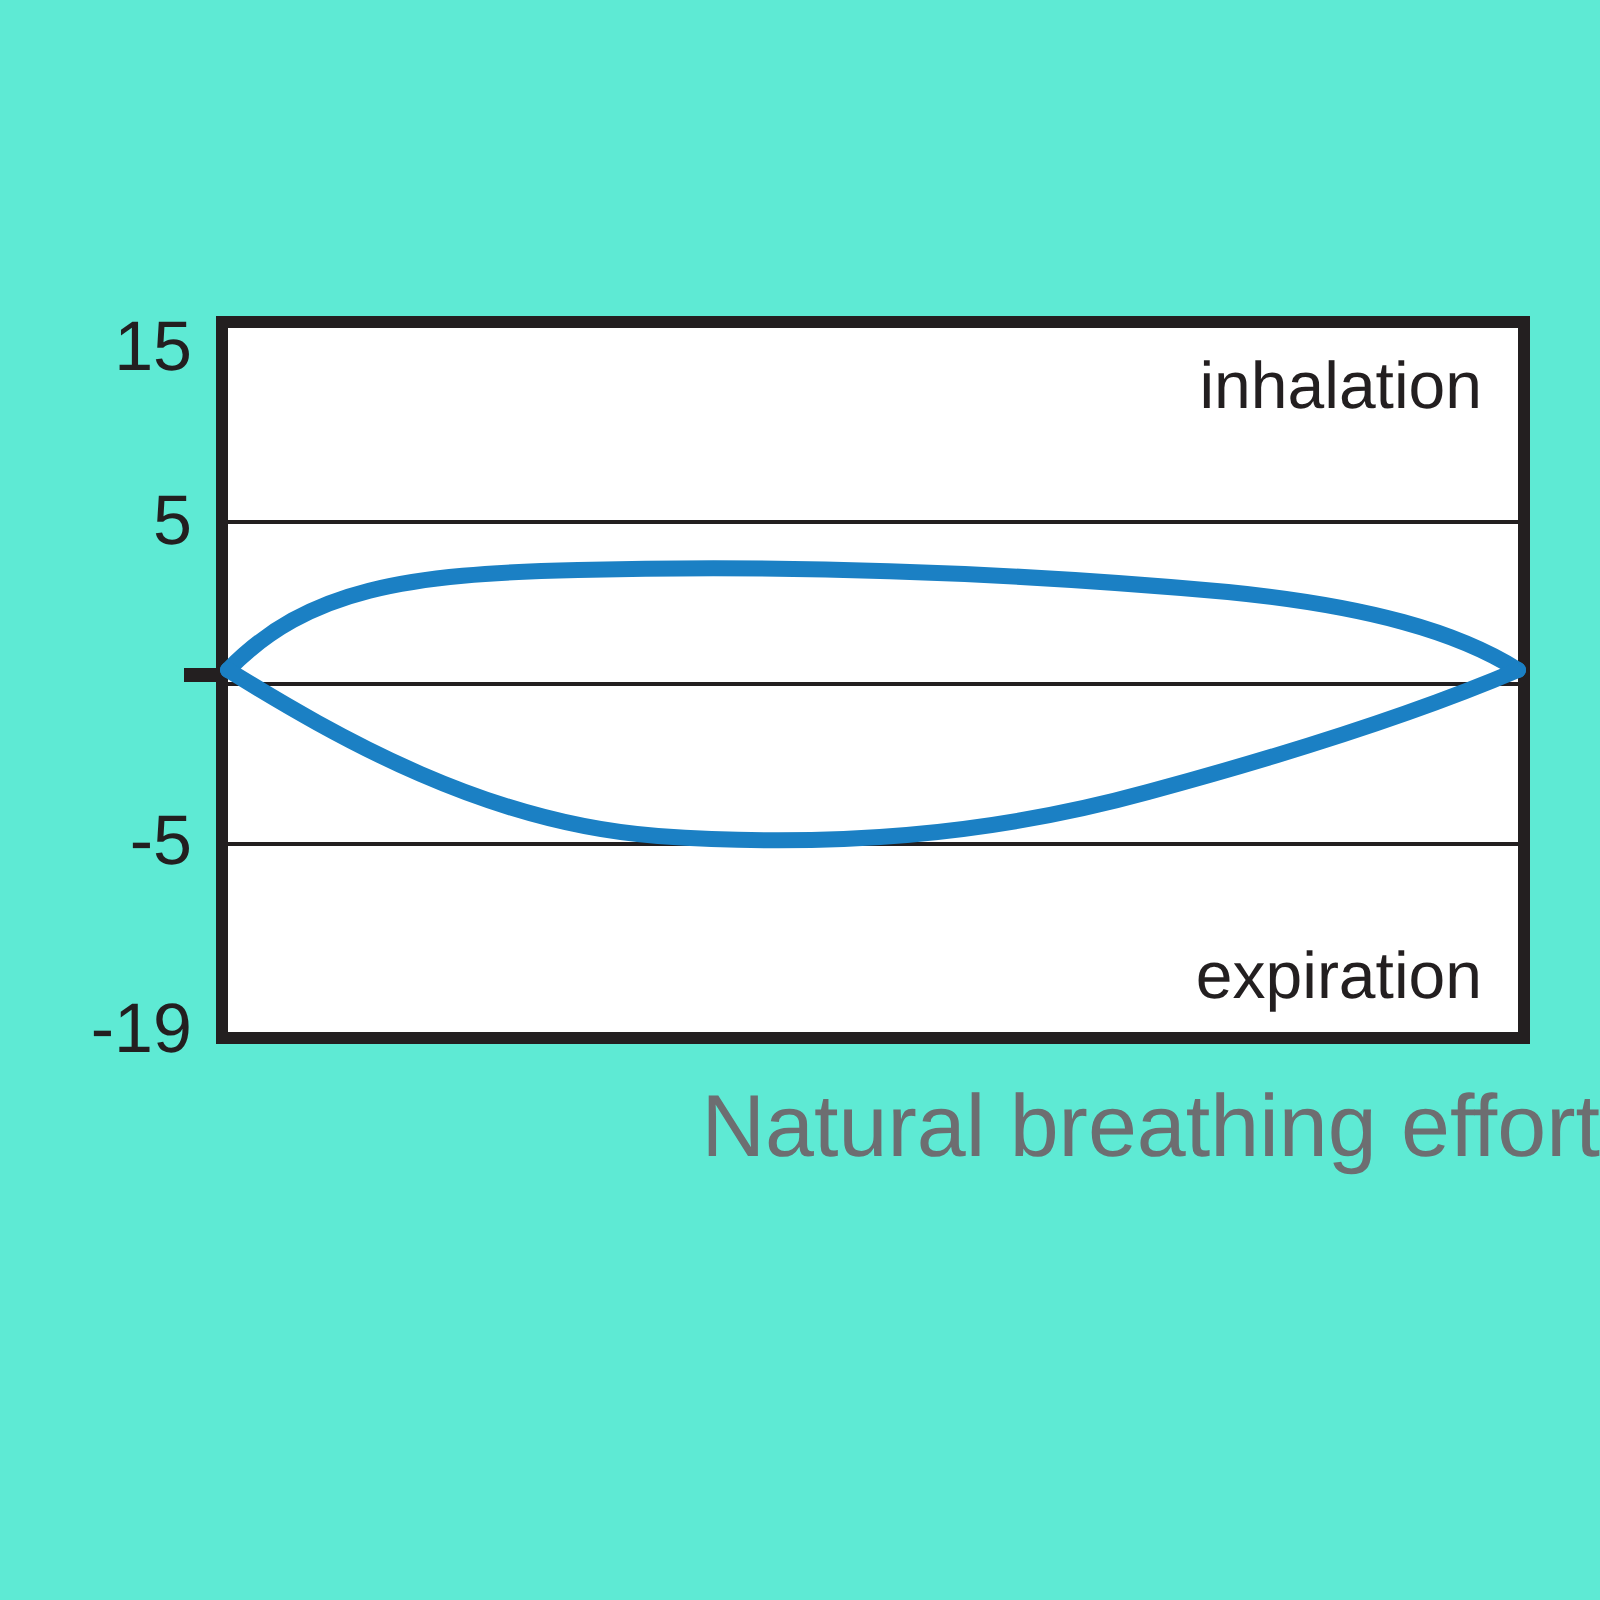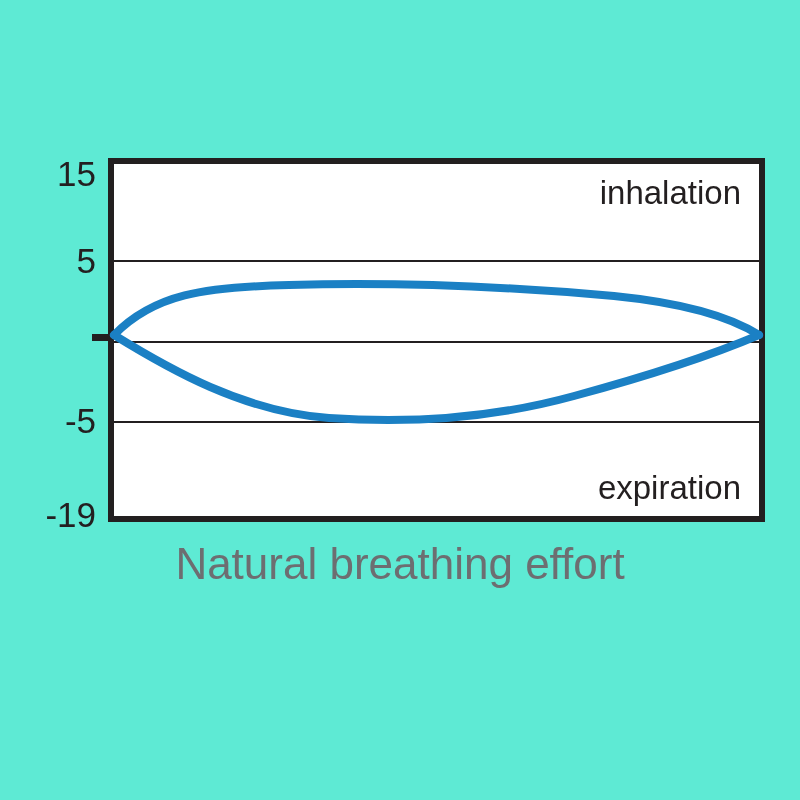--- a/index.html
+++ b/index.html
@@ -103,21 +103,21 @@
     overflow: visible;
     pointer-events: none;
   }
 
   
   .caption {
     position: absolute;
     left: 0;
     top: 540px;
     width: 800px;
-    text-align: center;
+    text-align: right;
     color: #6d6e71;
     font-size: 44px;
     line-height: 1.1;
     font-family: "Liberation Sans", sans-serif;
     white-space: nowrap;
   }
 </style>
 </head>
 <body>
 

